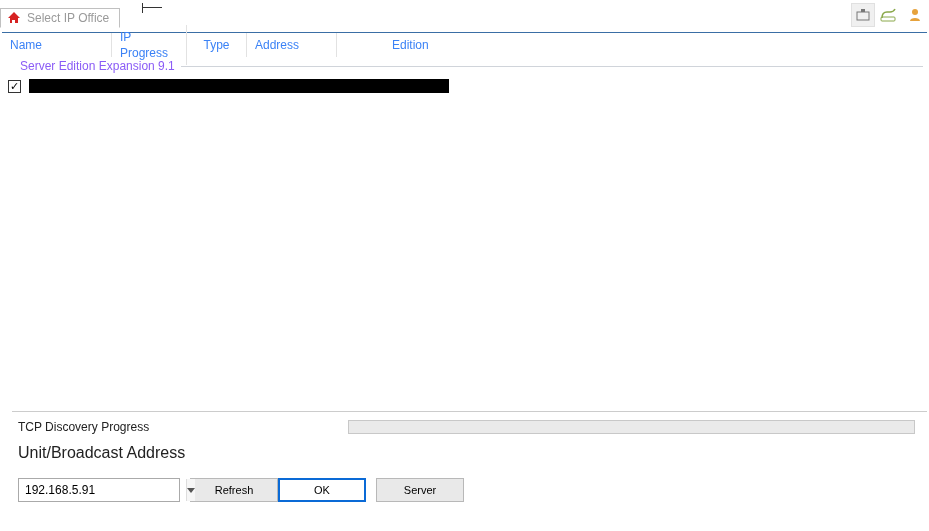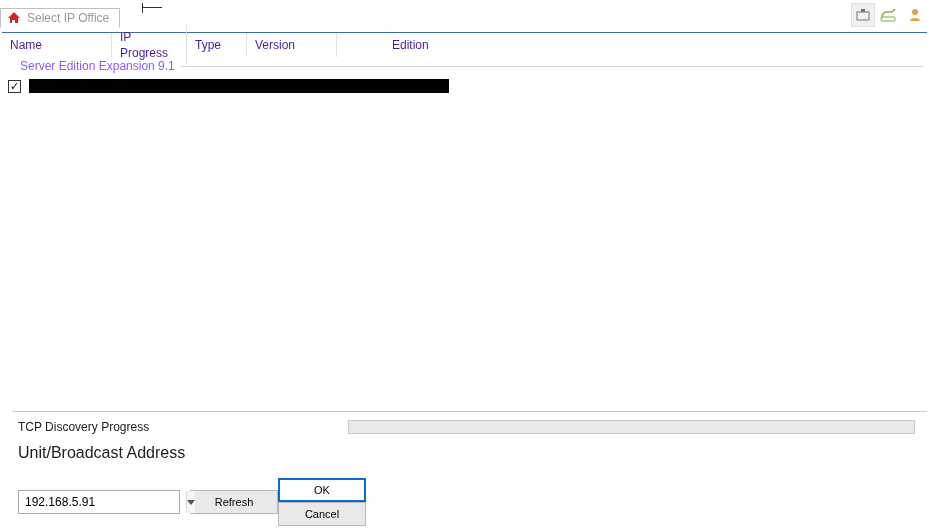--- a/index.html
+++ b/index.html
@@ -87,31 +87,31 @@
       top: 32px;
       bottom: 120px;
       border-top: 1px solid #3a6ea5;
       background: #fff;
     }
     .col-headers {
       display: flex;
       height: 24px;
       align-items: center;
       font-size: 12px;
-      color: #4c1d95;
+      color: #3b82f6;
       user-select: none;
     }
     .col {
       border-right: 1px solid #e2e2e2;
       padding: 4px 8px;
       line-height: 16px;
     }
     .col.name { width: 110px; }
     .col.ip { width: 75px; }
-    .col.type { width: 60px; }
+    .col.type { width: 60px; text-align: center; }
     .col.version { width: 90px; }
     .col.edition { flex: 1; border-right: none; margin-left: 47px; }
     .group-row {
       display: flex;
       align-items: center;
       padding: 2px 0 2px 18px;
       font-size: 12px;
     }
     .group-label {
       color: #8b5cf6;
@@ -229,22 +229,22 @@
       font-size: 11px;
       cursor: pointer;
     }
     .btn.primary {
       border: 2px solid #0a6ad6;
       background: #fff;
     }
     .right-buttons {
       display: flex;
       align-items: center;
+      gap: 10px;
       margin-right: 2px;
-      flex-direction: column;
     }
   </style>
 </head>
 <body>
 
 <div class="topbar">
   <div class="tab">
     <span class="house-icon">
       <svg width="14" height="14" viewBox="0 0 14 14">
         <path d="M7 1 L13 7 L11 7 L11 12 L8 12 L8 9 L6 9 L6 12 L3 12 L3 7 L1 7 Z" fill="#d62222"></path>
@@ -277,21 +277,21 @@
       </svg>
     </div>
   </div>
 </div>
 
 <div class="list-area">
   <div class="col-headers">
     <div class="col name">Name</div>
     <div class="col ip">IP Progress</div>
     <div class="col type">Type</div>
-    <div class="col version">Version</div>
+    <div class="col version">Address</div>
     <div class="col edition">Edition</div>
   </div>
   <div class="group-row">
     <span class="group-label">Server Edition Expansion 9.1</span>
     <div class="group-line"></div>
   </div>
   <div class="item-row">
     <span class="checkbox checked"></span>
     <div class="redacted-bar"></div>
   </div>
@@ -310,16 +310,16 @@
         <div class="dropdown-arrow">
           <svg width="8" height="5" viewBox="0 0 8 5">
               <path d="M0 0 L8 0 L4 5 Z" fill="#555"></path>
             </svg>
         </div>
       </div>
       <button class="btn">Refresh</button>
     </div>
     <div class="right-buttons">
       <button class="btn primary">OK</button>
-      <button class="btn">Cancel</button>
+      <button class="btn">Server</button>
     </div>
   </div>
 </div>
 
 </body></html>

